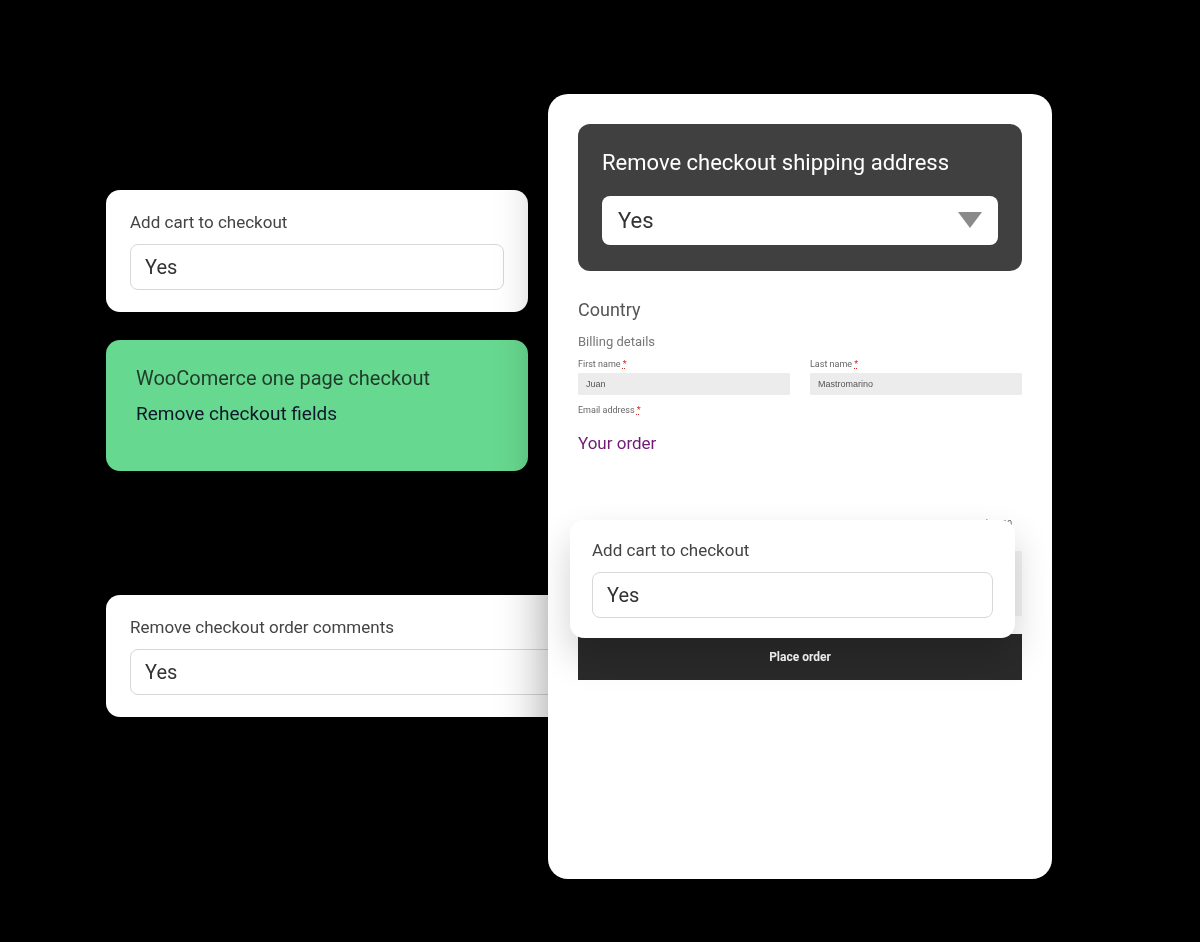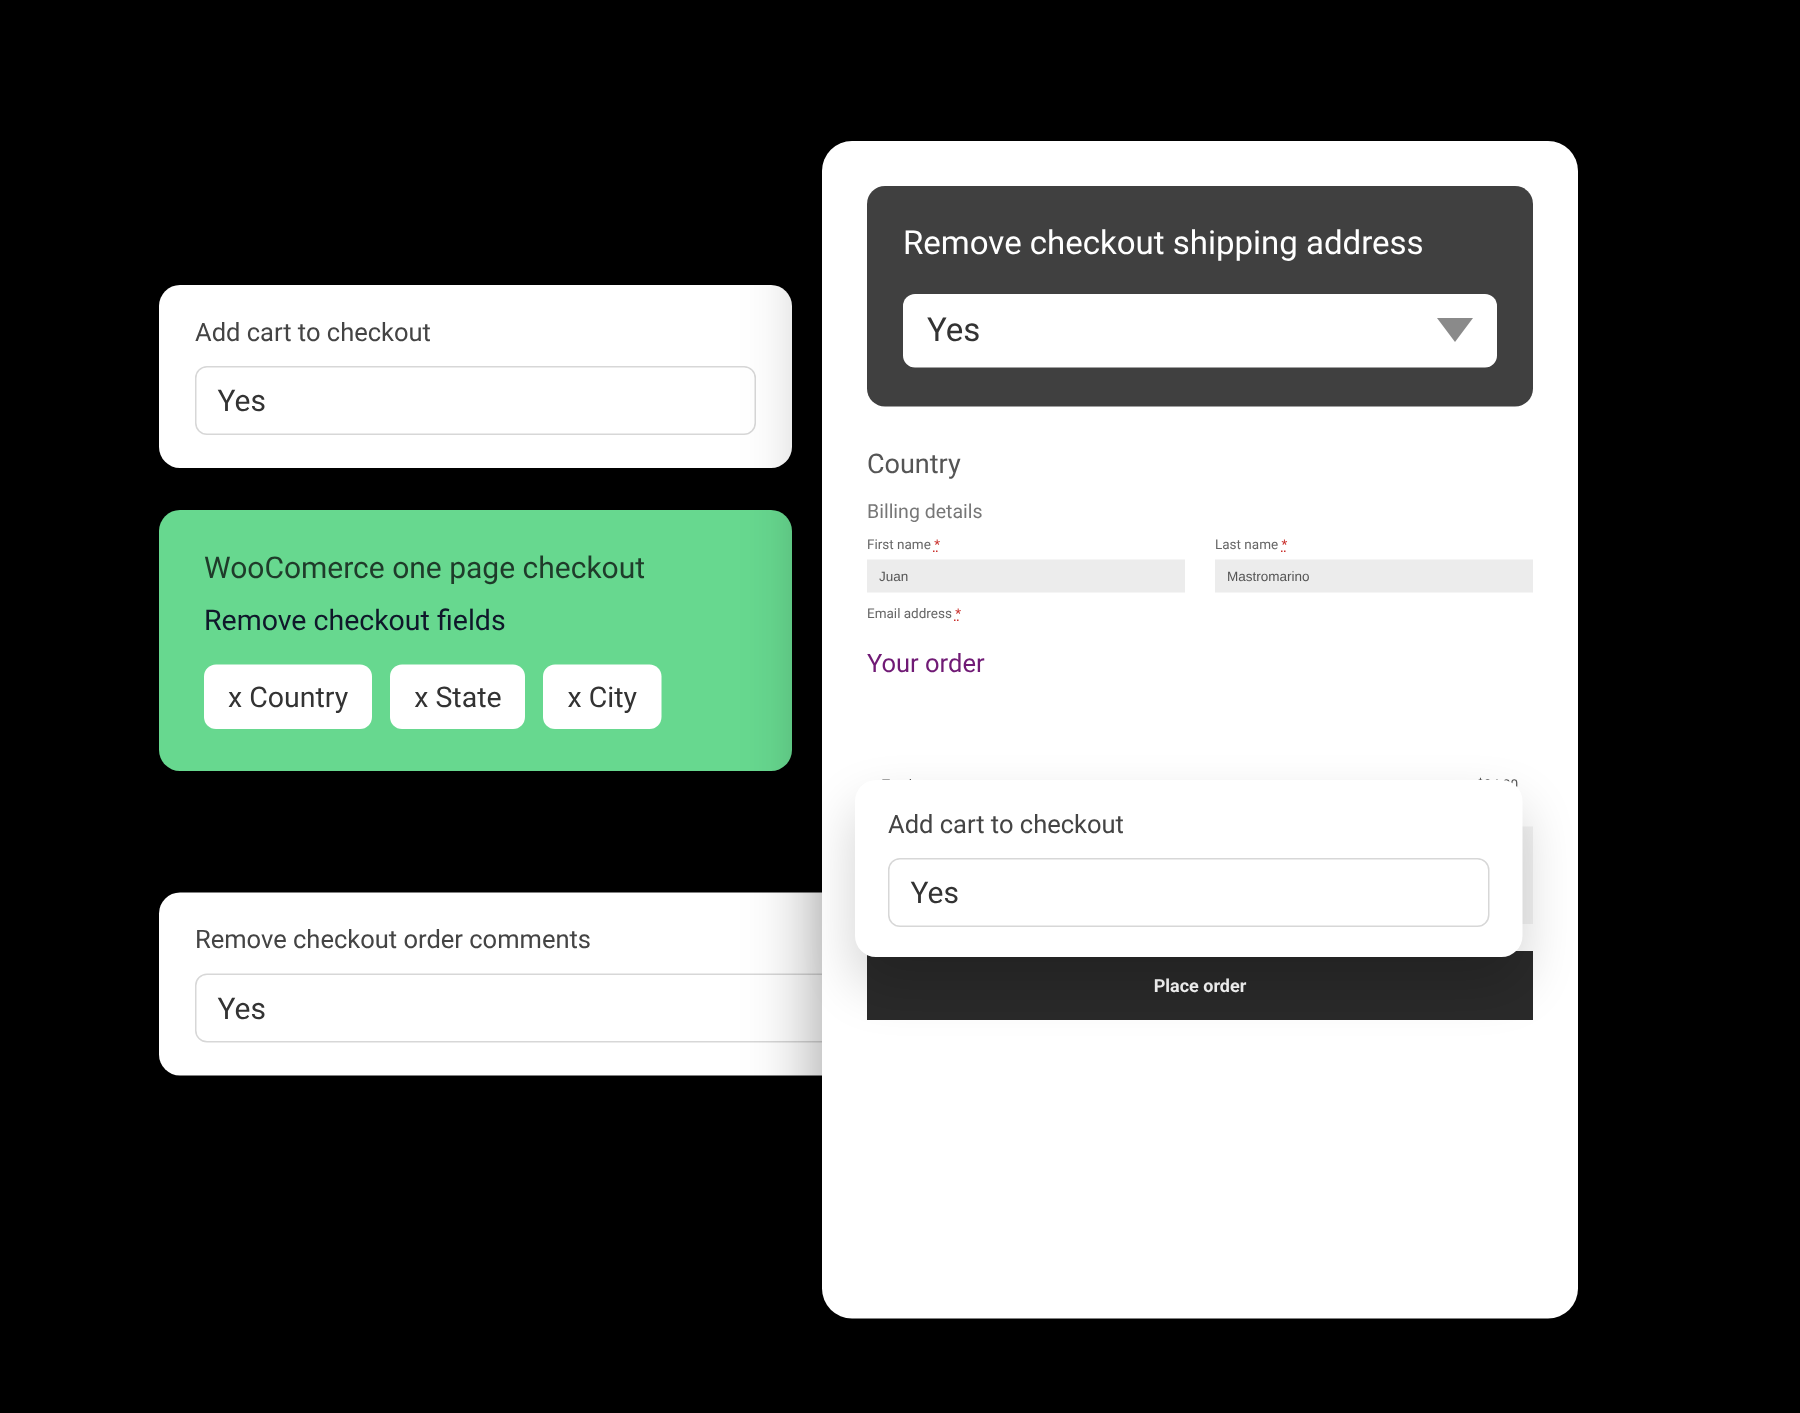--- a/index.html
+++ b/index.html
@@ -239,31 +239,20 @@
 <div id="card-add-cart" class="card">
   <div class="card-label">Add cart to checkout</div>
   <div class="select-box">
     <span>Yes</span>
   </div>
 </div>
 
 <div id="card-green" class="card">
   <div class="green-title">WooComerce one page checkout</div>
   <div class="green-sub">Remove checkout fields</div>
-  <div class="chip-row">
-    <div class="chip">
-        <span>x Country</span>
-      </div>
-    <div class="chip">
-        <span>x State</span>
-      </div>
-    <div class="chip">
-        <span>x City</span>
-      </div>
-  </div>
 </div>
 
 <div id="card-remove-comments" class="card">
   <div class="card-label">Remove checkout order comments</div>
   <div class="select-box">
     <span>Yes</span>
   </div>
 </div>
 
 <div id="panel">

